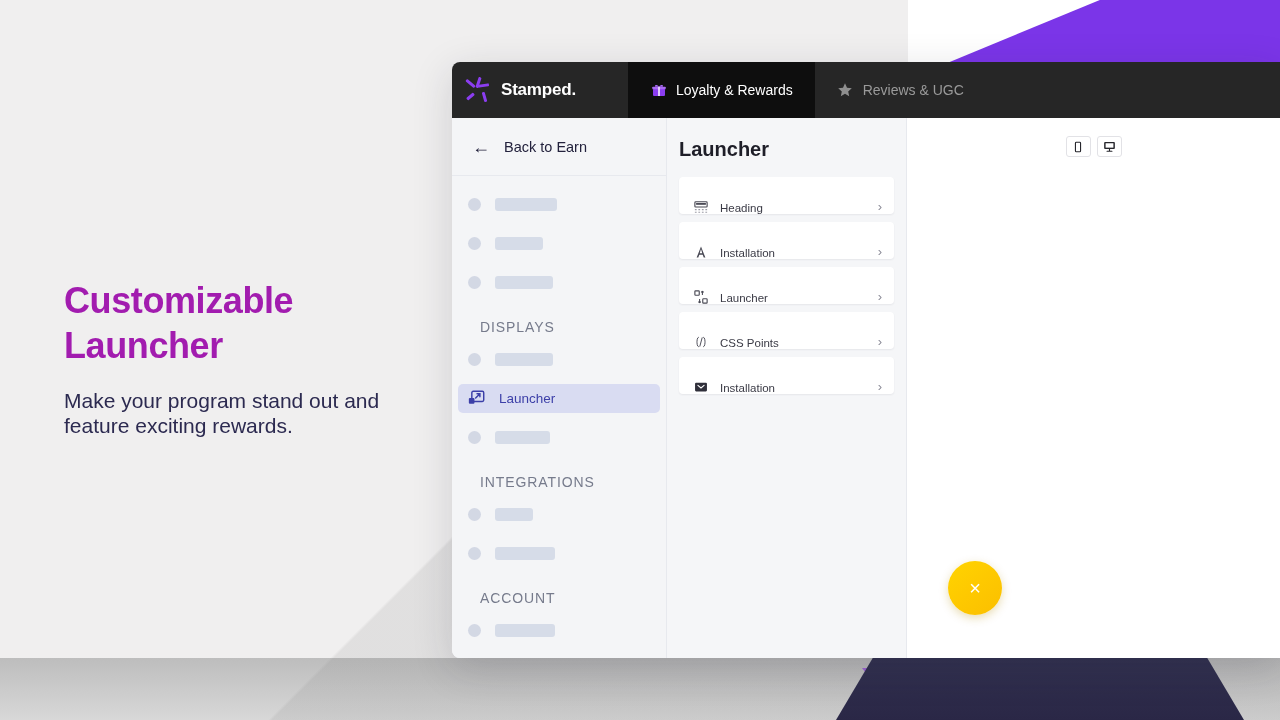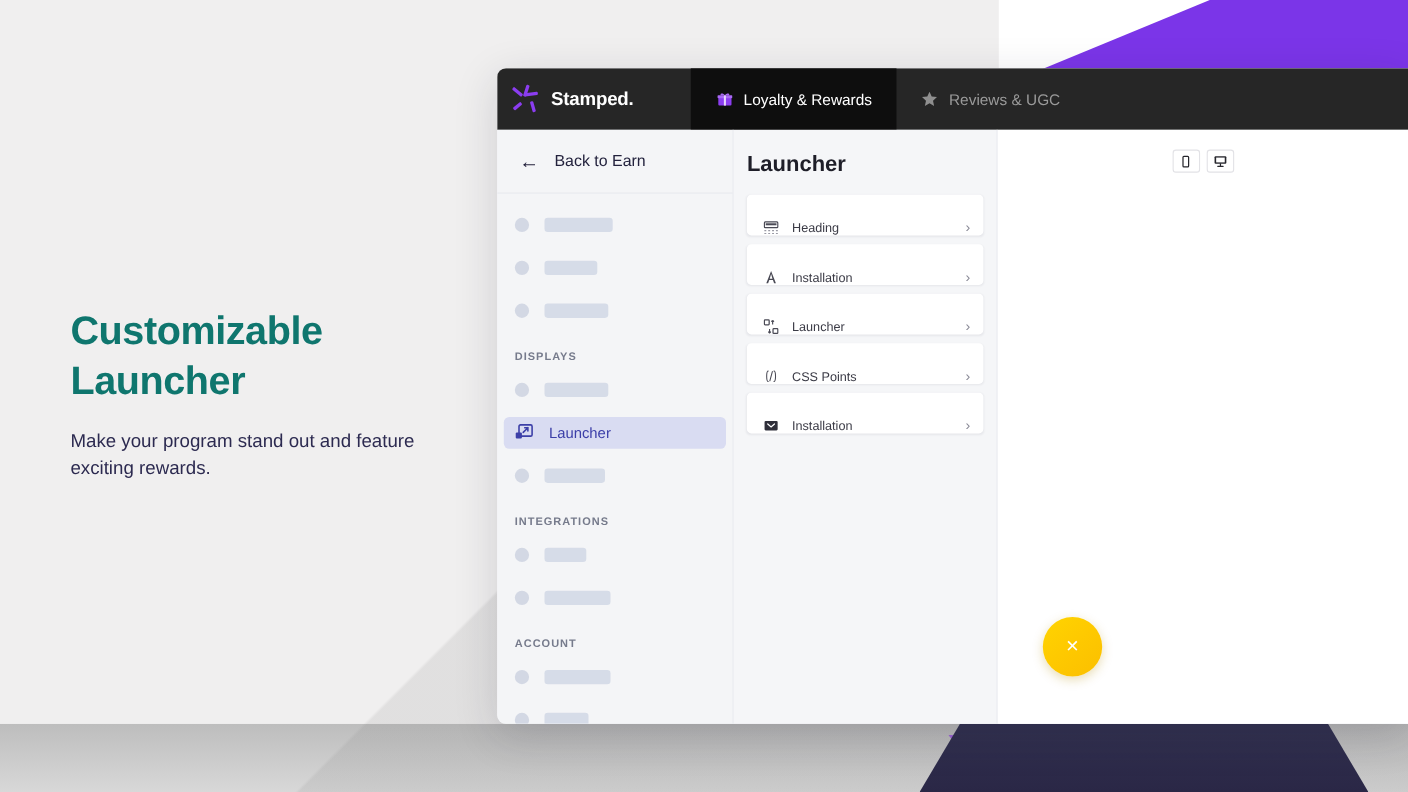--- a/index.html
+++ b/index.html
@@ -43,24 +43,24 @@
   }
   #deco-white-right {
     left: 908px; top: 0; width: 372px; height: 658px;
     background: #ffffff;
   }
 
   
   #marketing { position: absolute; left: 64px; top: 278px; width: 360px; z-index: 5; }
   #marketing h1 {
     font-size: 36px; line-height: 45px; font-weight: 700;
-    color: #0f766e; letter-spacing: -0.4px;
+    color: #a21caf; letter-spacing: -0.4px;
   }
   #marketing p {
-    margin-top: 20px; font-size: 17px; line-height: 25px;
+    margin-top: 20px; font-size: 21px; line-height: 25px;
     color: #2c2a50; font-weight: 400;
   }
 
   
   #app-window {
     position: absolute; left: 452px; top: 62px;
     width: 828px; height: 596px;
     background: #f5f6f8;
     border-radius: 8px 0 0 8px;
     overflow: hidden;
@@ -103,22 +103,22 @@
     border-right: 1px solid #e7e9ee; display: flex; flex-direction: column;
   }
   #back-row {
     height: 58px; display: flex; align-items: center; gap: 14px;
     padding: 0 20px; border-bottom: 1px solid #e7e9ee; cursor: pointer;
   }
   #back-row .arrow { font-size: 18px; color: #23223d; line-height: 1; }
   #back-row .lbl { font-size: 14.5px; color: #23223d; font-weight: 500; }
   #sidebar-scroll { flex: 1; padding: 14px 0 0 0; overflow: hidden; }
   .sec-title {
-    font-size: 10px; letter-spacing: 0.9px; color: #767b8c; font-weight: 700;
-    padding: 0 0 0 12px; margin: 22px 0 10px 4px;
+    font-size: 14px; letter-spacing: 0.9px; color: #767b8c; font-weight: 400;
+    padding: 0 0 0 12px; margin: 22px 0 10px 16px;
   }
   .nav-item {
     display: flex; align-items: center; gap: 14px; height: 29px;
     padding: 0 10px; margin: 0 6px 10px 6px; border-radius: 5px; cursor: pointer;
   }
   .nav-item .dot { width: 13px; height: 13px; border-radius: 50%; background: #d3d8e4; flex: 0 0 13px; }
   .nav-item .bar { height: 13px; border-radius: 3px; background: #d6dce8; }
   .nav-item.active { background: #d9dcf2; }
   .nav-item.active .label { color: #3c3fa8; font-size: 13.5px; font-weight: 500; }
   .launcher-ico { width: 17px; height: 17px; flex: 0 0 17px; }

